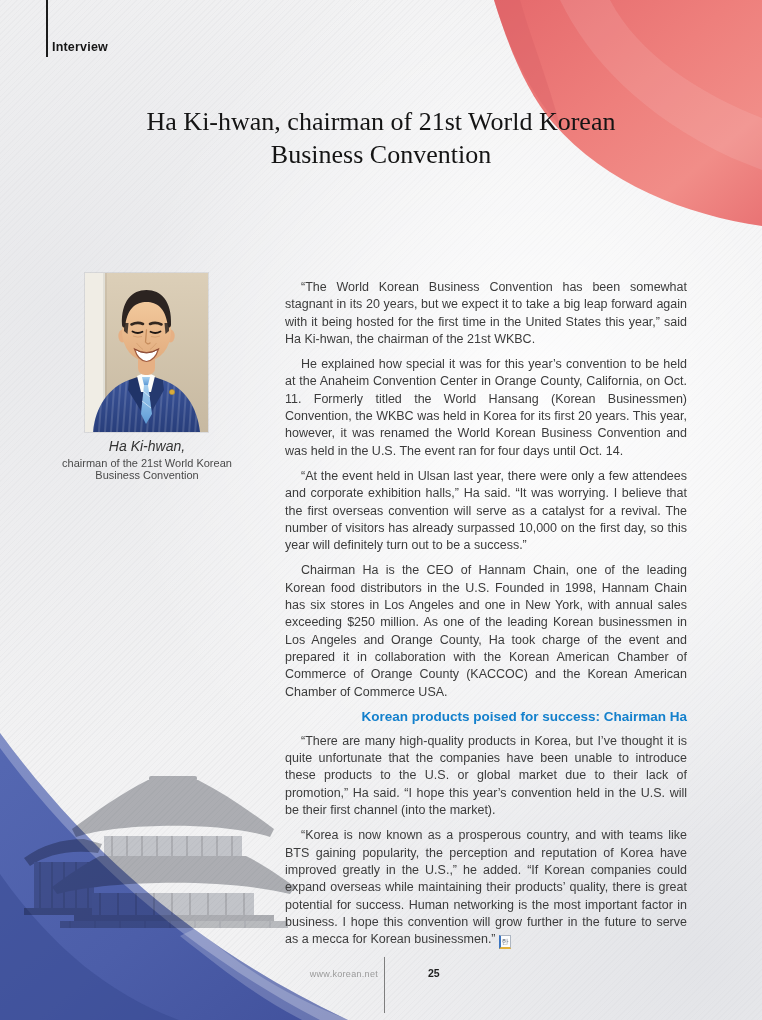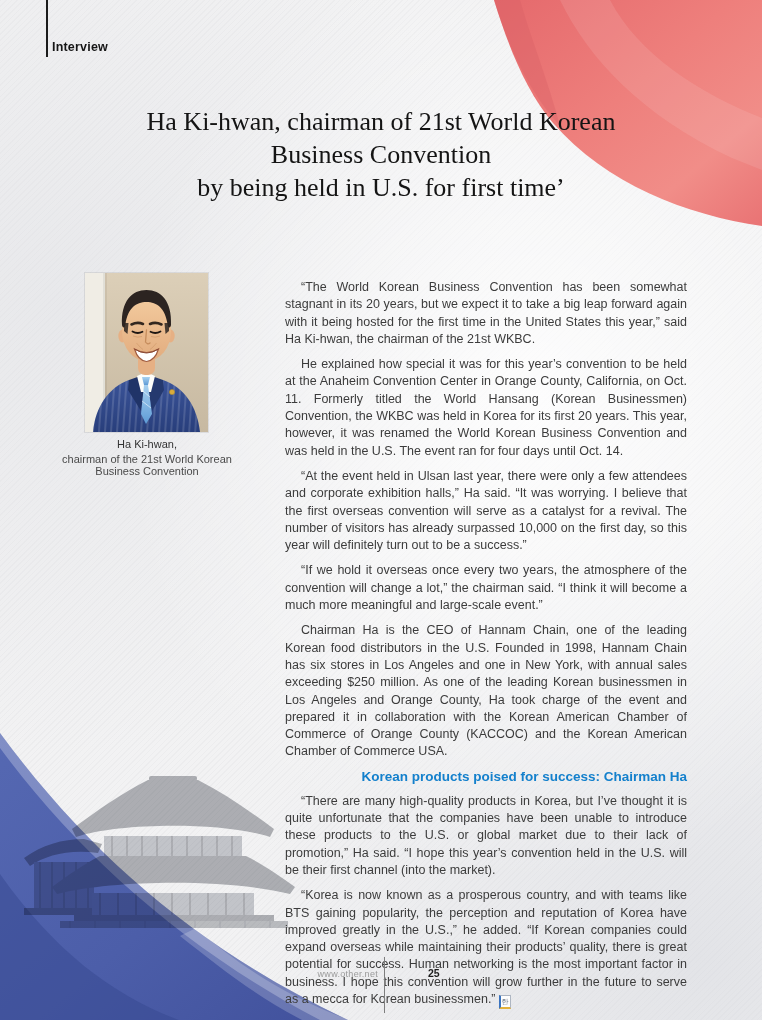--- a/index.html
+++ b/index.html
@@ -20,21 +20,21 @@
   .kicker-rule{position:absolute;left:46px;top:0;width:2px;height:57px;background:#1b1b1b;}
   .kicker-label{position:absolute;left:52px;top:40px;font-size:12.5px;font-weight:bold;color:#161616;letter-spacing:.2px;}
   .title{
     position:absolute;left:30px;right:30px;top:105px;
     text-align:center;
     font-family:"Liberation Serif","DejaVu Serif",serif;
     font-weight:normal;font-size:26px;line-height:33px;color:#141414;
   }
   .portrait{position:absolute;left:85px;top:273px;width:123px;height:159px;box-shadow:0 0 0 1px rgba(0,0,0,0.08);}
   .caption{position:absolute;left:57px;top:438px;width:180px;text-align:center;color:#3f3f3f;}
-  .caption .cap-name{font-size:11px;color:#333;margin-bottom:3px;}
+  .caption .cap-name{font-size:14px;color:#333;margin-bottom:3px;font-style:italic;}
   .caption .cap-small{font-size:11px;line-height:12px;color:#4a4a4a;}
   .article{
     position:absolute;left:277px;top:271px;width:418px;
     font-size:12.5px;line-height:17.3px;color:#3c3c3c;
     text-align:justify;
   }
   .article p{margin:8px;text-indent:16px;}
   .subhead{
     margin:11px 0 5px;font-weight:bold;font-size:13.5px;line-height:16px;
     color:#1480cc;text-align:right;text-indent:0;
@@ -142,21 +142,20 @@
       </g>
     </g>
   </svg>
 
   <div class="kicker-rule"></div>
   <div class="kicker-label">Interview</div>
 
   <div class="title">
     <div>Ha Ki-hwan, chairman of 21st World Korean</div>
     <div>Business Convention</div>
-    <div>by being held in U.S. for first time’</div>
   </div>
 
   <svg class="portrait" width="123" height="159" viewBox="0 0 123 159">
     <defs>
       <linearGradient id="bgG" x1="0" y1="0" x2="0" y2="1">
         <stop offset="0" stop-color="#dccfb8"></stop>
           <stop offset="1" stop-color="#c7b9a1"></stop>
       </linearGradient>
       <linearGradient id="skinG" x1="0" y1="0" x2="0" y2="1">
         <stop offset="0" stop-color="#f2c99c"></stop>
@@ -222,24 +221,23 @@
   <div class="caption">
     <div class="cap-name">Ha Ki-hwan,</div>
     <div class="cap-small">chairman of the 21st World Korean</div>
     <div class="cap-small">Business Convention</div>
   </div>
 
   <div class="article">
     <p>“The World Korean Business Convention has been somewhat stagnant in its 20 years, but we expect it to take a big leap forward again with it being hosted for the first time in the United States this year,” said Ha Ki-hwan, the chairman of the 21st WKBC.</p>
     <p>He explained how special it was for this year’s convention to be held at the Anaheim Convention Center in Orange County, California, on Oct. 11. Formerly titled the World Hansang (Korean Businessmen) Convention, the WKBC was held in Korea for its first 20 years. This year, however, it was renamed the World Korean Business Convention and was held in the U.S. The event ran for four days until Oct. 14.</p>
     <p>“At the event held in Ulsan last year, there were only a few attendees and corporate exhibition halls,” Ha said. “It was worrying. I believe that the first overseas convention will serve as a catalyst for a revival. The number of visitors has already surpassed 10,000 on the first day, so this year will definitely turn out to be a success.”</p>
-    <p>“If we hold it overseas once every two years, the atmosphere of the convention will change a lot,” the chairman said. “I think it will become a much more meaningful and large-scale event.”</p>
     <p>Chairman Ha is the CEO of Hannam Chain, one of the leading Korean food distributors in the U.S. Founded in 1998, Hannam Chain has six stores in Los Angeles and one in New York, with annual sales exceeding $250 million. As one of the leading Korean businessmen in Los Angeles and Orange County, Ha took charge of the event and prepared it in collaboration with the Korean American Chamber of Commerce of Orange County (KACCOC) and the Korean American Chamber of Commerce USA.</p>
     <p class="subhead">Korean products poised for success: Chairman Ha</p>
     <p>“There are many high-quality products in Korea, but I’ve thought it is quite unfortunate that the companies have been unable to introduce these products to the U.S. or global market due to their lack of promotion,” Ha said. “I hope this year’s convention held in the U.S. will be their first channel (into the market).</p>
     <p><span>“Korea is now known as a prosperous country, and with teams like BTS gaining popularity, the perception and reputation of Korea have improved greatly in the U.S.,” he added. “If Korean companies could expand overseas while maintaining their products’ quality, there is great potential for success. Human networking is the most important factor in business. I hope this convention will grow further in the future to serve as a mecca for Korean businessmen.”</span><span class="endmark">한</span></p>
   </div>
 
-  <div class="footer-site">www.other.net</div>
+  <div class="footer-site">www.korean.net</div>
   <div class="footer-divider"></div>
   <div class="footer-page">25</div>
 
 </div>
 
 </body></html>

